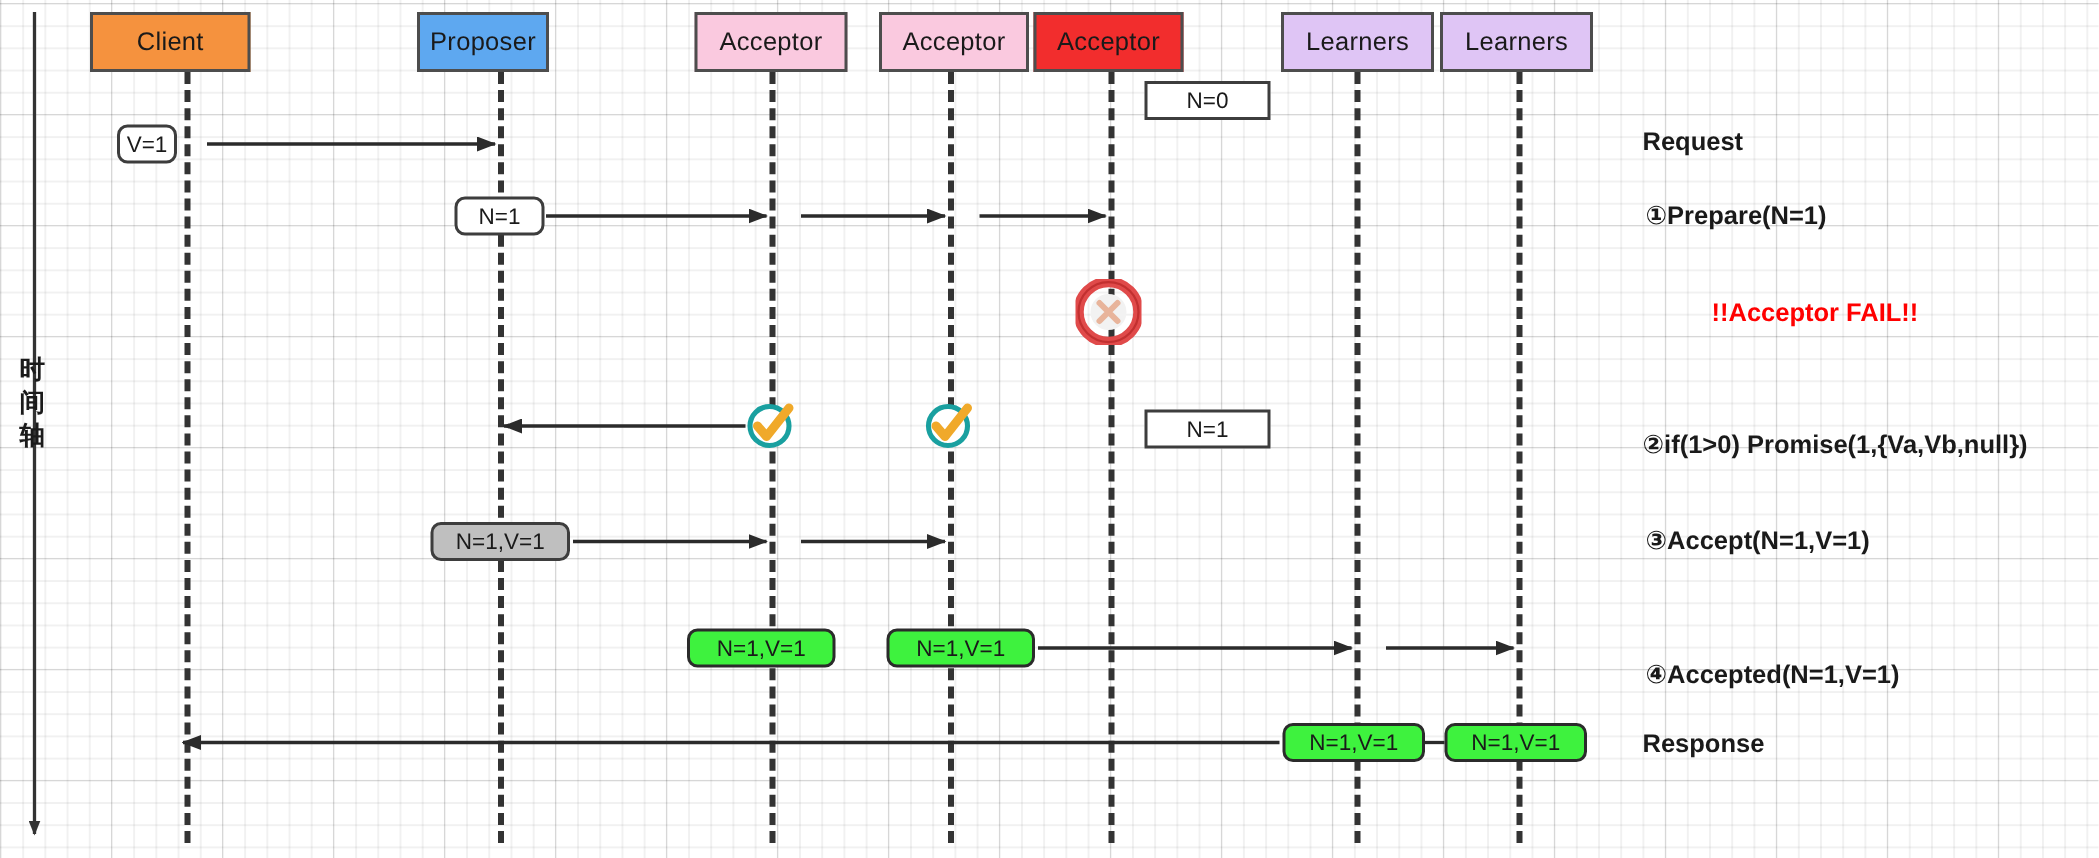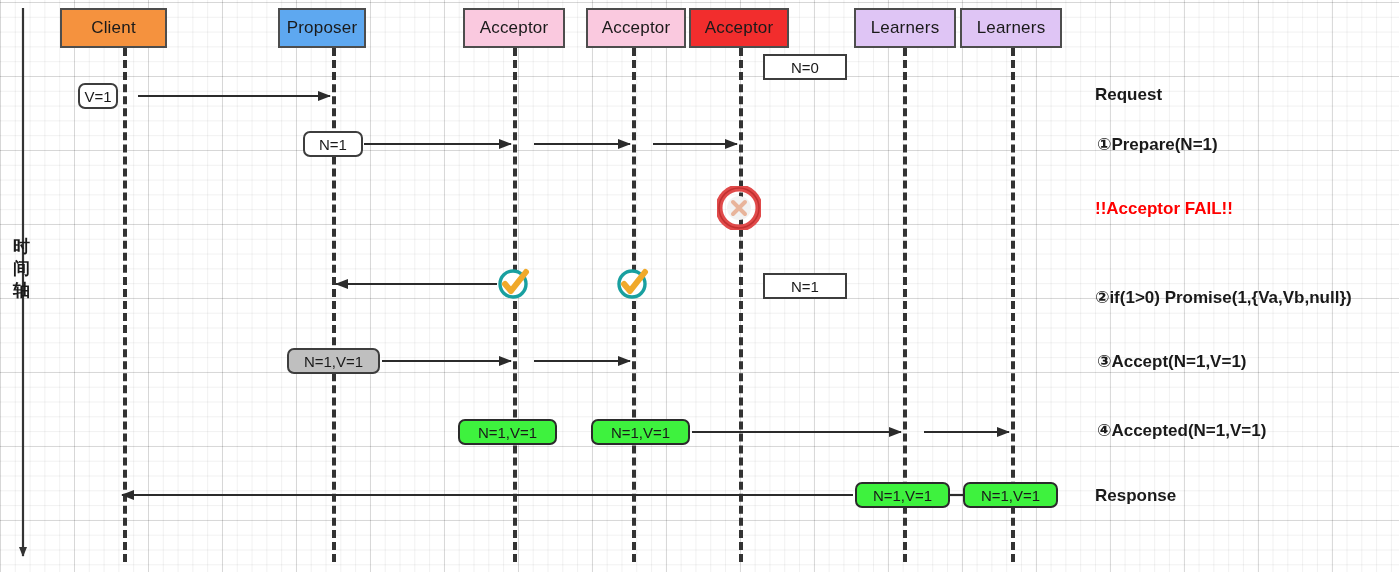--- a/index.html
+++ b/index.html
@@ -169,29 +169,29 @@
       <path d="M10,18 L16,25 L31,6" fill="none" stroke="#f0a92a" stroke-width="6" stroke-linecap="round" stroke-linejoin="round"></path>
     </svg>
   </div>
 
   <div class="note" style="left:1095px;top:85px;">
     <span>Request</span>
   </div>
   <div class="note" style="left:1097px;top:134px;">
     <span>①Prepare(N=1)</span>
   </div>
-  <div class="note red" style="left:1095px;top:199px;">
+  <div class="note red" style="left:1141px;top:199px;">
     <span>!!Acceptor  FAIL!!</span>
   </div>
   <div class="note" style="left:1095px;top:287px;">
     <span>②if(1&gt;0) Promise(1,{Va,Vb,null})</span>
   </div>
   <div class="note" style="left:1097px;top:351px;">
     <span>③Accept(N=1,V=1)</span>
   </div>
-  <div class="note" style="left:1097px;top:420px;">
+  <div class="note" style="left:1097px;top:440px;">
     <span>④Accepted(N=1,V=1)</span>
   </div>
   <div class="note" style="left:1095px;top:486px;">
     <span>Response</span>
   </div>
 
 </div>
 
 </body></html>

